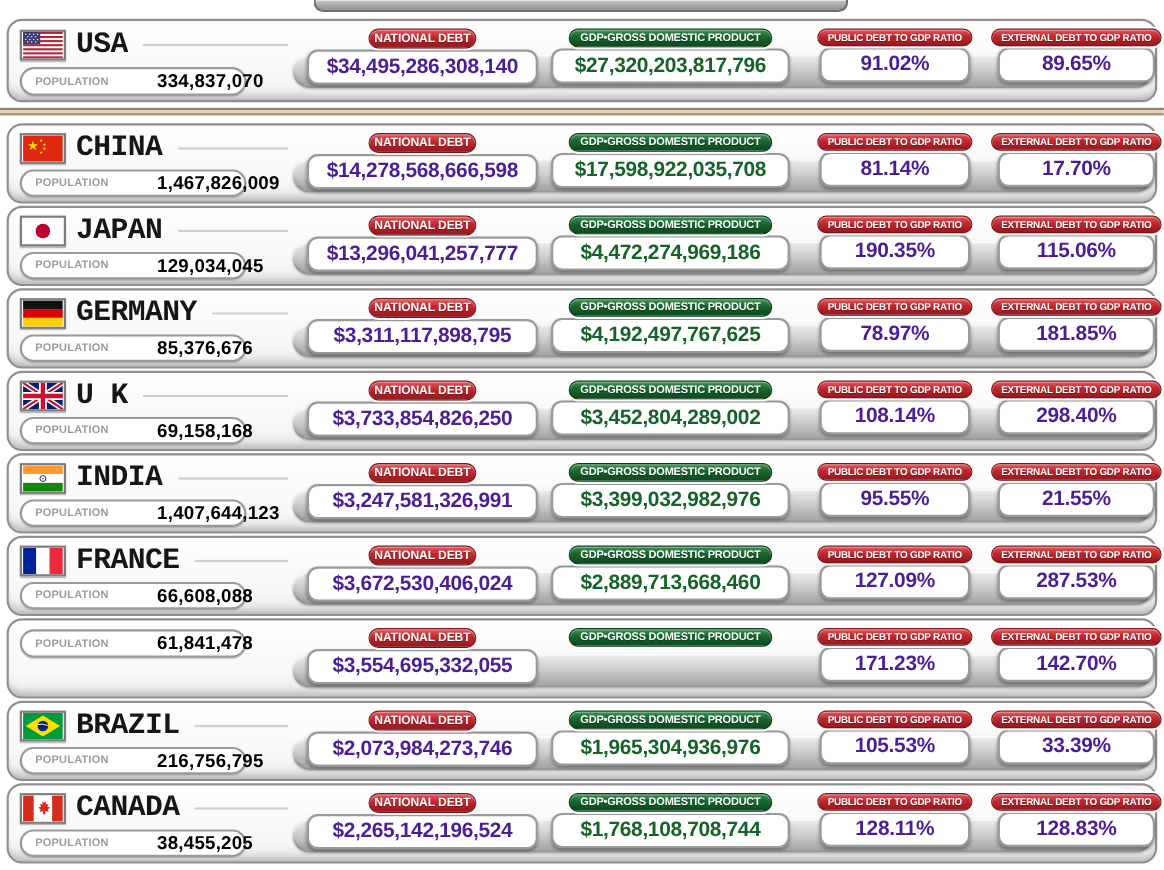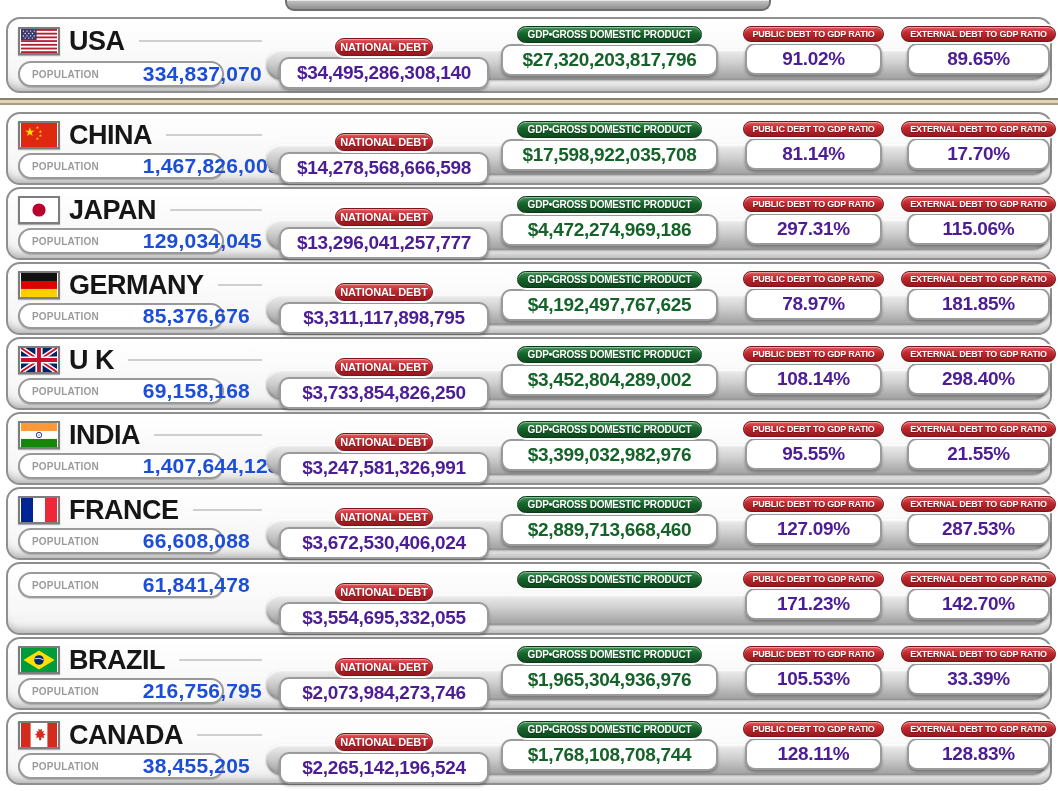--- a/index.html
+++ b/index.html
@@ -32,32 +32,32 @@
 
   
   .left-col{flex:0 0 248px;display:flex;flex-direction:column;}
   .name-line{display:flex;align-items:center;height:34px;}
   .flag{
     width:42px;height:28px;border:2px solid #7d7d7d;box-sizing:border-box;
     background:#fff;flex:0 0 42px;overflow:hidden;box-shadow:0 1px 1px rgba(0,0,0,.3);
   }
   .flag svg{display:block;width:100%;height:100%;}
   .country-name{
-    font-family:Liberation Sans, sans-serif;font-weight:700;font-size:27px;line-height:30px;
+    font-family:Liberation Mono, monospace;font-weight:700;font-size:27px;line-height:30px;
     color:#161616;margin-left:9px;letter-spacing:-.5px;white-space:nowrap;
   }
   .name-dash{flex:1;height:2px;background:#cfcfcf;margin:0 4px 0 14px;}
   .pop-pill{
     margin-top:3px;box-sizing:border-box;width:206px;height:26px;
     border:2px solid #9a9a9a;border-radius:13px;background:#fff;
     box-shadow:inset 0 0 0 1px #fff,0 1px 1px rgba(0,0,0,.18);
     display:flex;align-items:center;padding:0 12px;
   }
   .pop-label{font-size:10px;font-weight:600;color:#9b9b9b;letter-spacing:.2px;}
-  .pop-value{flex:1;text-align:center;font-size:21px;font-weight:700;color:#1d4ed8;letter-spacing:.2px;padding-left:44px;}
+  .pop-value{flex:1;text-align:center;font-size:17px;font-weight:700;color:#000000;letter-spacing:.2px;padding-left:44px;}
 
   
   .stats{flex:1;position:relative;display:flex;align-items:flex-start;}
   .tube{
     position:absolute;left:0;right:2px;top:25px;height:31px;border-radius:16px;
     background:linear-gradient(#efefef,#cfcfcf 45%,#ababab 85%,#bdbdbd);
     box-shadow:inset 0 2px 2px rgba(255,255,255,.9), inset 0 -2px 3px rgba(0,0,0,.22), 0 1px 2px rgba(0,0,0,.25);
   }
   .stat{position:relative;display:flex;flex-direction:column;align-items:center;padding-top:2px;}
   .stat.debt {width:210px;margin-left:13px;}
@@ -71,21 +71,21 @@
     box-shadow:0 0 0 2px rgba(255,255,255,.95), 0 1px 2px rgba(0,0,0,.4), inset 0 1px 1px rgba(255,255,255,.45);
   }
   .pill-red{
     background:linear-gradient(#e0565b,#c1272d 45%,#96191f);
     border:1px solid #7e1418;
   }
   .pill-green{
     background:linear-gradient(#3d9253,#17652c 45%,#0d4a1e);
     border:1px solid #0a3a17;
   }
-  .pill.size-lg{font-size:11px;padding:2px 4px;letter-spacing:-.1px;margin-top:12px;}
+  .pill.size-lg{font-size:11px;padding:2px 4px;letter-spacing:-.1px;}
   .pill.size-md{font-size:10px;padding:2px 10px;letter-spacing:-.2px;}
   .pill.size-sm{font-size:9px;padding:2px 8px;letter-spacing:-.2px;}
 
   .value-box{
     margin-top:1px;box-sizing:border-box;width:100%;height:32px;
     border:2px solid #9a9a9a;border-radius:10px;background:#fff;
     box-shadow:inset 0 0 0 2px #fff, 0 2px 3px rgba(0,0,0,.30);
     display:flex;align-items:center;justify-content:center;
     font-weight:700;letter-spacing:-.3px;
   }
@@ -228,21 +228,21 @@
         <div class="stat debt">
           <div class="pill pill-red size-lg">NATIONAL DEBT</div>
           <div class="value-box big txt-red">$13,296,041,257,777</div>
         </div>
         <div class="stat gdp">
           <div class="pill pill-green size-md">GDP•GROSS DOMESTIC PRODUCT</div>
           <div class="value-box big txt-green">$4,472,274,969,186</div>
         </div>
         <div class="stat ratio1">
           <div class="pill pill-red size-sm">PUBLIC DEBT TO GDP RATIO</div>
-          <div class="value-box pct txt-red">297.31%</div>
+          <div class="value-box pct txt-red">190.35%</div>
         </div>
         <div class="stat ratio2">
           <div class="pill pill-red size-sm">EXTERNAL DEBT TO GDP RATIO</div>
           <div class="value-box pct txt-red">115.06%</div>
         </div>
       </div>
     </div>
 
     <div class="country-row">
       <div class="left-col">

